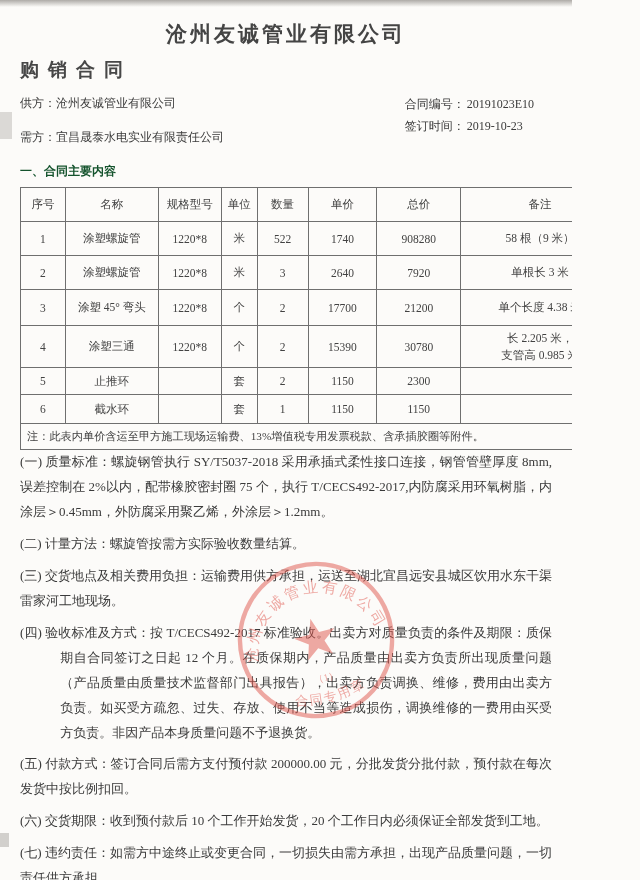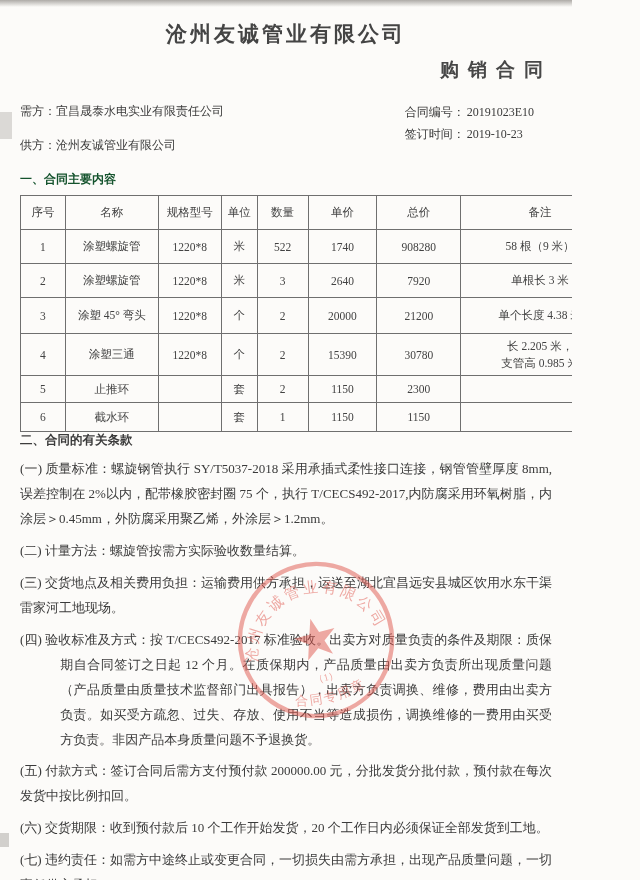--- a/index.html
+++ b/index.html
@@ -12,21 +12,21 @@
   }
   .page{position:relative;width:572px;height:880px;overflow:hidden;}
   .scan-top{position:absolute;left:0;top:0;width:640px;height:7px;
     background:linear-gradient(#aeaba7,rgba(250,249,247,0));}
   .scan-notch1{position:absolute;left:0;top:112px;width:12px;height:27px;background:#dbd9d6;}
   .scan-notch2{position:absolute;left:0;top:833px;width:9px;height:14px;background:#d2d0cd;}
   .scan-corner{position:absolute;left:617px;top:857px;width:23px;height:23px;background:#dcdad7;}
 
   .content{position:relative;padding:20px 20px 0 20px;z-index:2;}
   h1.title{margin:0;text-align:center;font-size:21px;font-weight:600;letter-spacing:3px;color:#444;}
-  h2.subtitle{margin:9px 0 18px 0;text-align:right;font-size:19px;font-weight:600;letter-spacing:9px;color:#474747;}
+  h2.subtitle{margin:9px 0 10px 0;text-align:left;font-size:19px;font-weight:600;letter-spacing:9px;color:#474747;}
 
   .parties{display:flex;justify-content:space-between;font-size:12px;}
   .party-left{line-height:20px;}
   .party-row{margin:0 0 14px 0;}
   .party-row:last-child{margin-bottom:0;}
   .meta{line-height:22px;text-align:left;padding-right:18px;}
   .meta-row .mlabel{margin-right:2px;}
   .section-title{font-size:12px;font-weight:700;margin:4px 0 6px 0;color:#14532d;}
 
   table.items{width:600px;border-collapse:collapse;table-layout:fixed;font-size:11.5px;color:#424242;}
@@ -63,24 +63,24 @@
   <div class="scan-notch2"></div>
   <div class="scan-corner"></div>
 
   <div class="content">
     <h1 class="title">沧州友诚管业有限公司</h1>
     <h2 class="subtitle">购销合同</h2>
 
     <div class="parties">
       <div class="party-left">
         <div class="party-row">
-          <span>需方：</span><span>宜昌晟泰水电实业有限责任公司</span>
+          <span>供方：</span><span>沧州友诚管业有限公司</span>
         </div>
         <div class="party-row">
-          <span>供方：</span><span>沧州友诚管业有限公司</span>
+          <span>需方：</span><span>宜昌晟泰水电实业有限责任公司</span>
         </div>
         <div class="section-title">一、合同主要内容</div>
       </div>
       <div class="meta">
           <div class="meta-row"><span class="mlabel">合同编号：</span><span>20191023E10</span></div>
           <div class="meta-row"><span class="mlabel">签订时间：</span><span>2019-10-23</span></div>
         </div>
     </div>
 
     <table class="items">
@@ -126,21 +126,21 @@
             <td>2640</td>
             <td>7920</td>
             <td class="remark">单根长 3 米</td>
           </tr>
           <tr>
             <td>3</td>
             <td>涂塑 45° 弯头</td>
             <td>1220*8</td>
             <td>个</td>
             <td>2</td>
-            <td>20000</td>
+            <td>17700</td>
             <td>21200</td>
             <td class="remark">单个长度 4.38 米</td>
           </tr>
           <tr>
             <td>4</td>
             <td>涂塑三通</td>
             <td>1220*8</td>
             <td>个</td>
             <td>2</td>
             <td>15390</td>
@@ -163,24 +163,26 @@
             <td>截水环</td>
             <td></td>
             <td>套</td>
             <td>1</td>
             <td>1150</td>
             <td>1150</td>
             <td class="remark"></td>
           </tr>
         </tbody>
       <tfoot>
+        <tr class="note-row">
+          <td colspan="8">注：此表内单价含运至甲方施工现场运输费、13%增值税专用发票税款、含承插胶圈等附件。</td>
+        </tr>
       </tfoot>
     </table>
 
-    <div class="section2-title">二、合同的有关条款</div>
     <div class="clauses">
         <p class="clause">(一) 质量标准：螺旋钢管执行 SY/T5037-2018 采用承插式柔性接口连接，钢管管壁厚度 8mm,误差控制在 2%以内，配带橡胶密封圈 75 个，执行 T/CECS492-2017,内防腐采用环氧树脂，内涂层＞0.45mm，外防腐采用聚乙烯，外涂层＞1.2mm。</p>
         <p class="clause">(二) 计量方法：螺旋管按需方实际验收数量结算。</p>
         <p class="clause">(三) 交货地点及相关费用负担：运输费用供方承担，运送至湖北宜昌远安县城区饮用水东干渠雷家河工地现场。</p>
         <p class="clause hanging">(四) 验收标准及方式：按 T/CECS492-2017 标准验收。出卖方对质量负责的条件及期限：质保期自合同签订之日起 12 个月。在质保期内，产品质量由出卖方负责所出现质量问题（产品质量由质量技术监督部门出具报告），出卖方负责调换、维修，费用由出卖方负责。如买受方疏忽、过失、存放、使用不当等造成损伤，调换维修的一费用由买受方负责。非因产品本身质量问题不予退换货。</p>
         <p class="clause">(五) 付款方式：签订合同后需方支付预付款 200000.00 元，分批发货分批付款，预付款在每次发货中按比例扣回。</p>
         <p class="clause">(六) 交货期限：收到预付款后 10 个工作开始发货，20 个工作日内必须保证全部发货到工地。</p>
         <p class="clause">(七) 违约责任：如需方中途终止或变更合同，一切损失由需方承担，出现产品质量问题，一切责任供方承担。</p>
       </div>
   </div>

